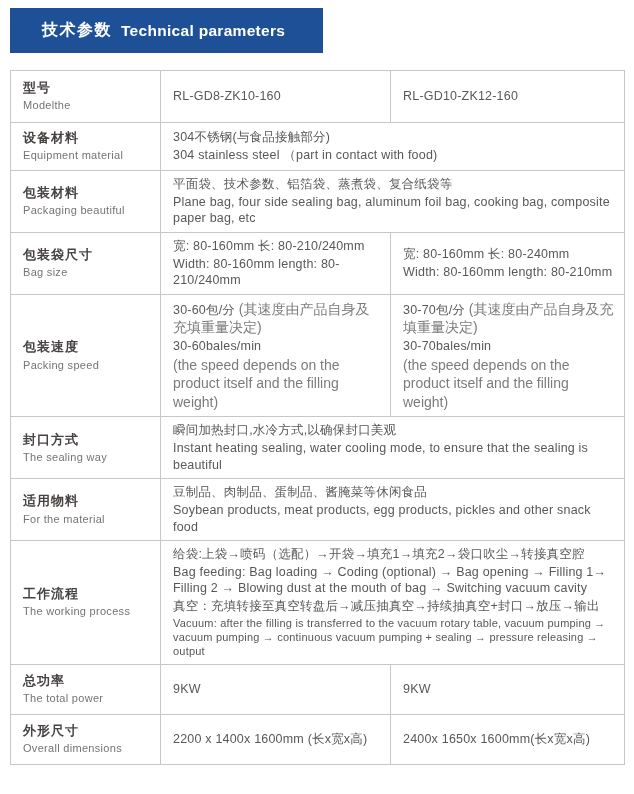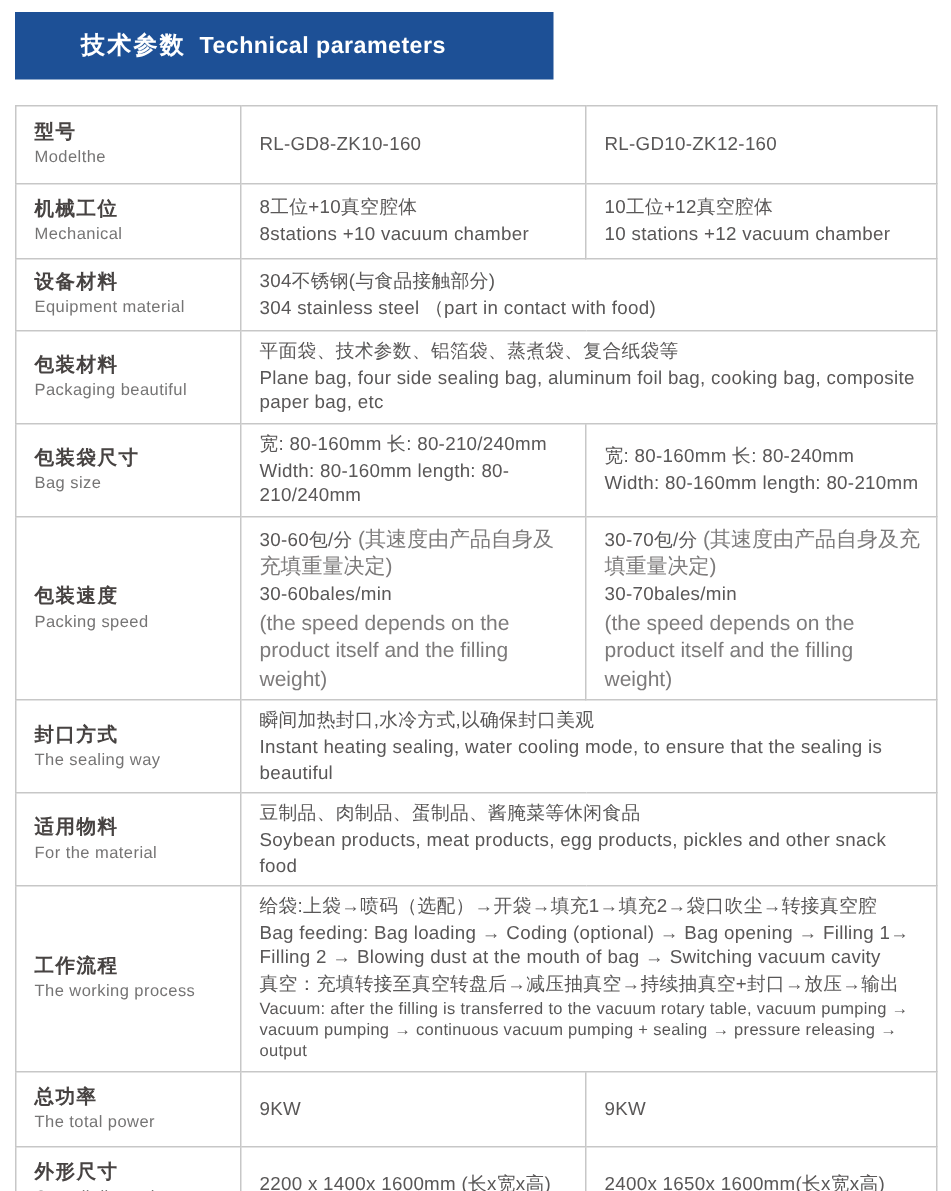--- a/index.html
+++ b/index.html
@@ -6,25 +6,25 @@
   body{
     width:634px;height:794px;
     font-family:"Liberation Sans","DejaVu Sans",sans-serif;
     -webkit-font-smoothing:antialiased;
   }
   .page{position:relative;width:634px;height:794px;background:#fff;overflow:hidden;}
 
   
   .banner{
     position:absolute;left:10px;top:8px;
-    width:359px;height:45px;
+    width:313px;height:45px;
     background:#1d5096;
     color:#fff;
     display:flex;align-items:center;
-    padding-left:44px;box-sizing:border-box;
+    padding-left:32px;box-sizing:border-box;
   }
   .banner .zh{font-size:16px;font-weight:bold;letter-spacing:1.5px;margin-right:9px;}
   .banner .en{font-size:15.5px;font-weight:700;letter-spacing:.3px;}
 
   
   table.spec{
     position:absolute;left:10px;top:70px;
     width:614px;border-collapse:collapse;table-layout:fixed;
     background:#fff;
   }
@@ -79,34 +79,20 @@
             <div class="label-zh">型号</div>
             <div class="label-en">Modelthe</div>
           </td>
           <td class="value-cell">
             <div class="line"><span>RL-GD8-ZK10-160</span></div>
           </td>
           <td class="value-cell">
             <div class="line"><span>RL-GD10-ZK12-160</span></div>
           </td>
         </tr>
-        <tr class="row-mechanical">
-          <td>
-            <div class="label-zh">机械工位</div>
-            <div class="label-en">Mechanical</div>
-          </td>
-          <td class="value-cell">
-            <div class="line"><span>8工位+10真空腔体</span></div>
-            <div class="line"><span>8stations +10 vacuum chamber</span></div>
-          </td>
-          <td class="value-cell">
-            <div class="line"><span>10工位+12真空腔体</span></div>
-            <div class="line"><span>10 stations +12 vacuum chamber</span></div>
-          </td>
-        </tr>
         <tr class="row-equipment-material">
           <td>
             <div class="label-zh">设备材料</div>
             <div class="label-en">Equipment material</div>
           </td>
           <td class="value-cell" colspan="2">
             <div class="line"><span>304不锈钢(与食品接触部分)</span></div>
             <div class="line"><span>304 stainless steel （part in contact with food)</span></div>
           </td>
         </tr>

